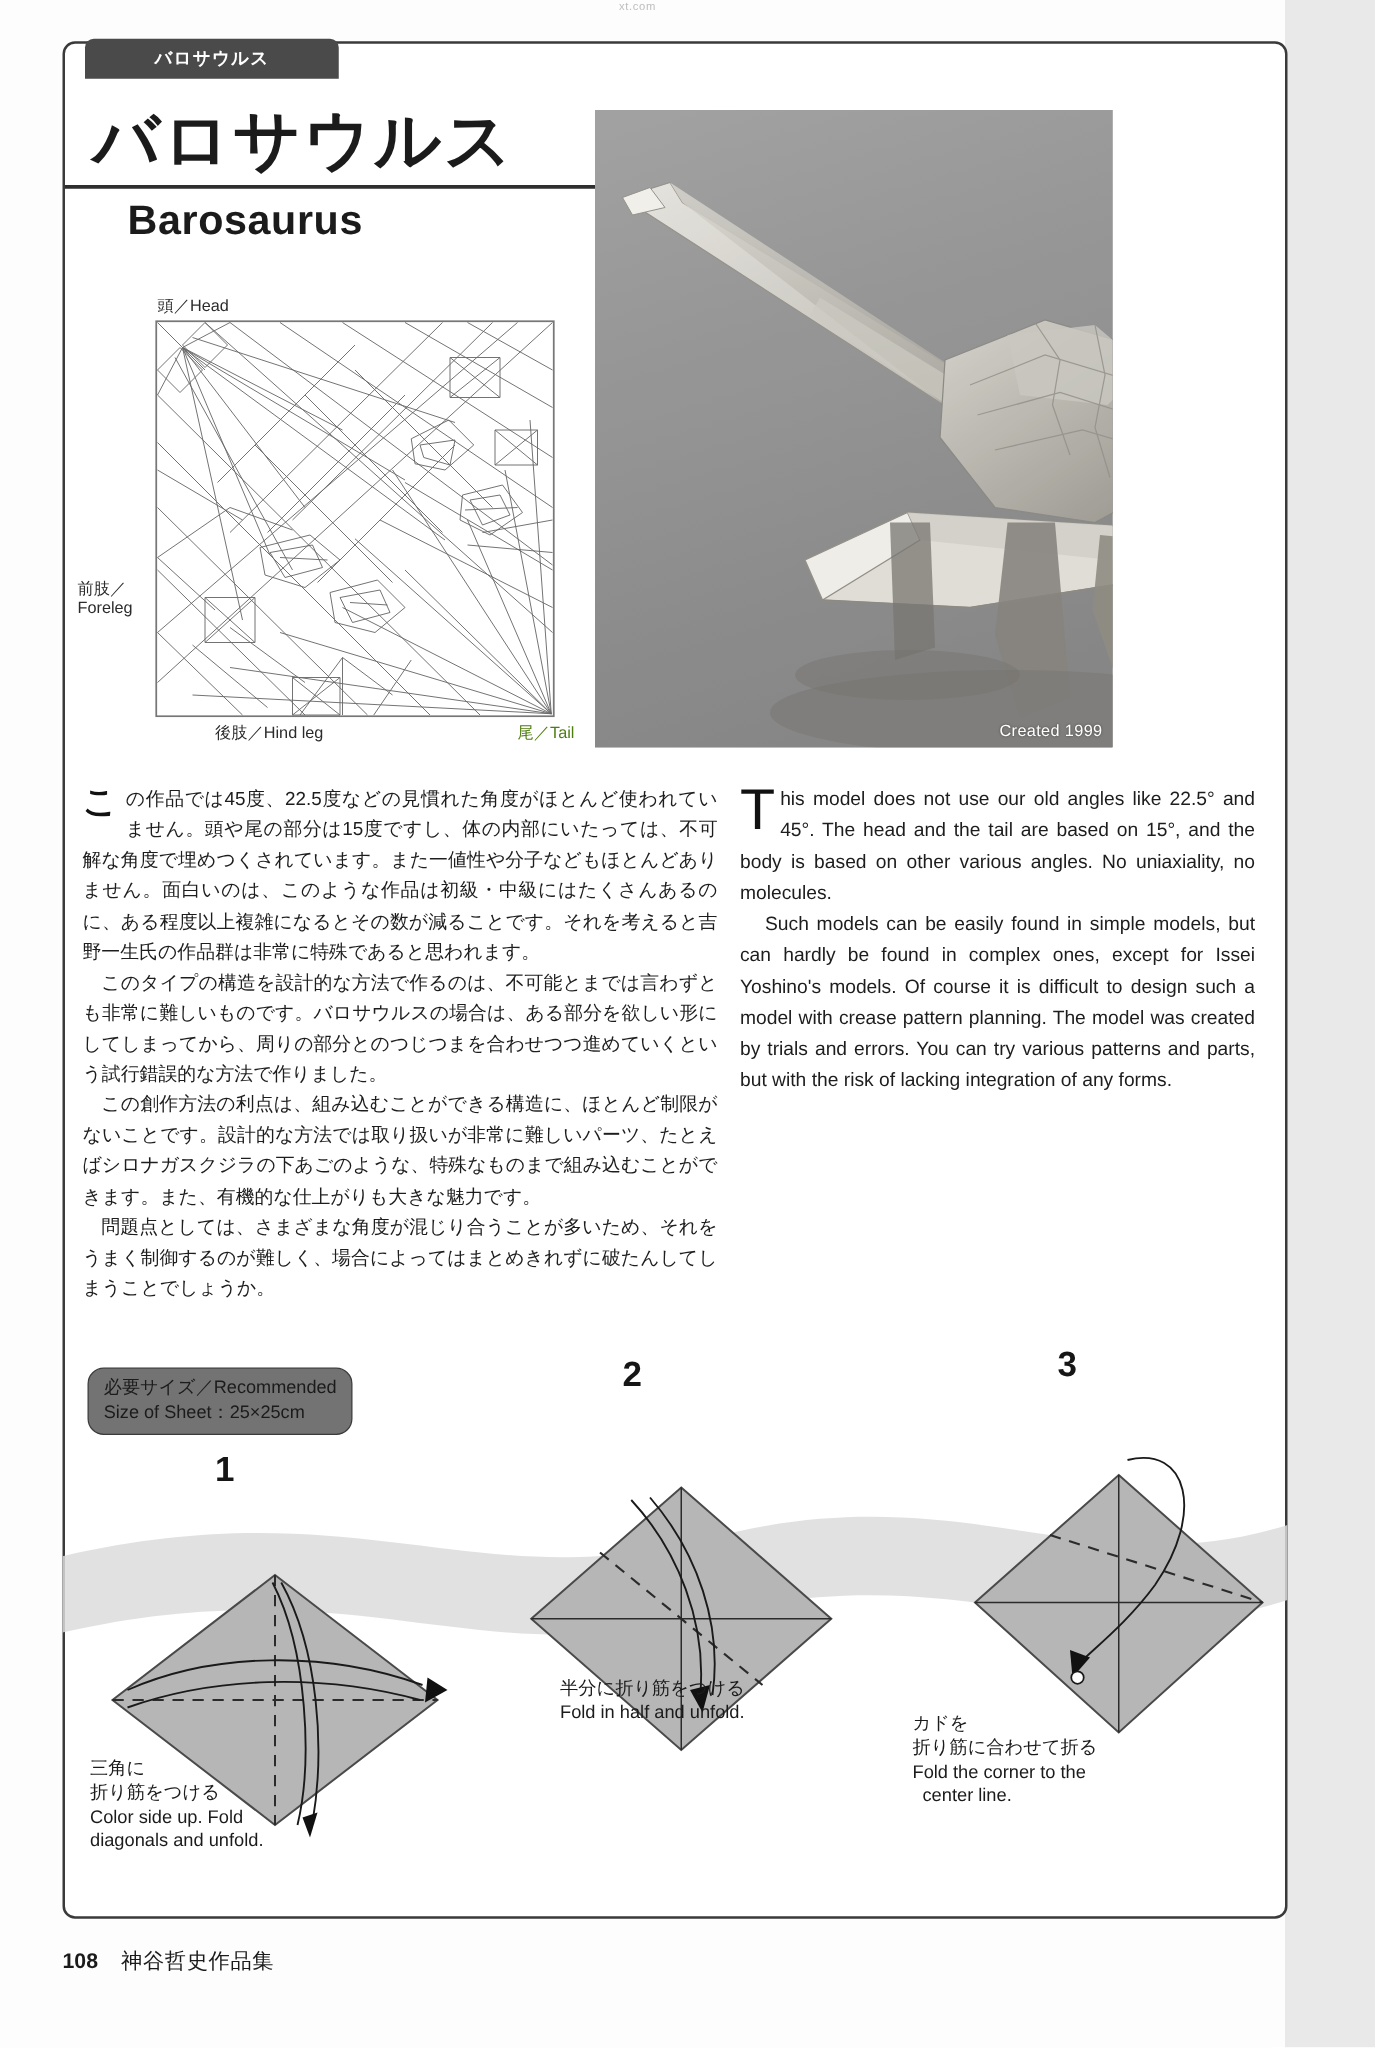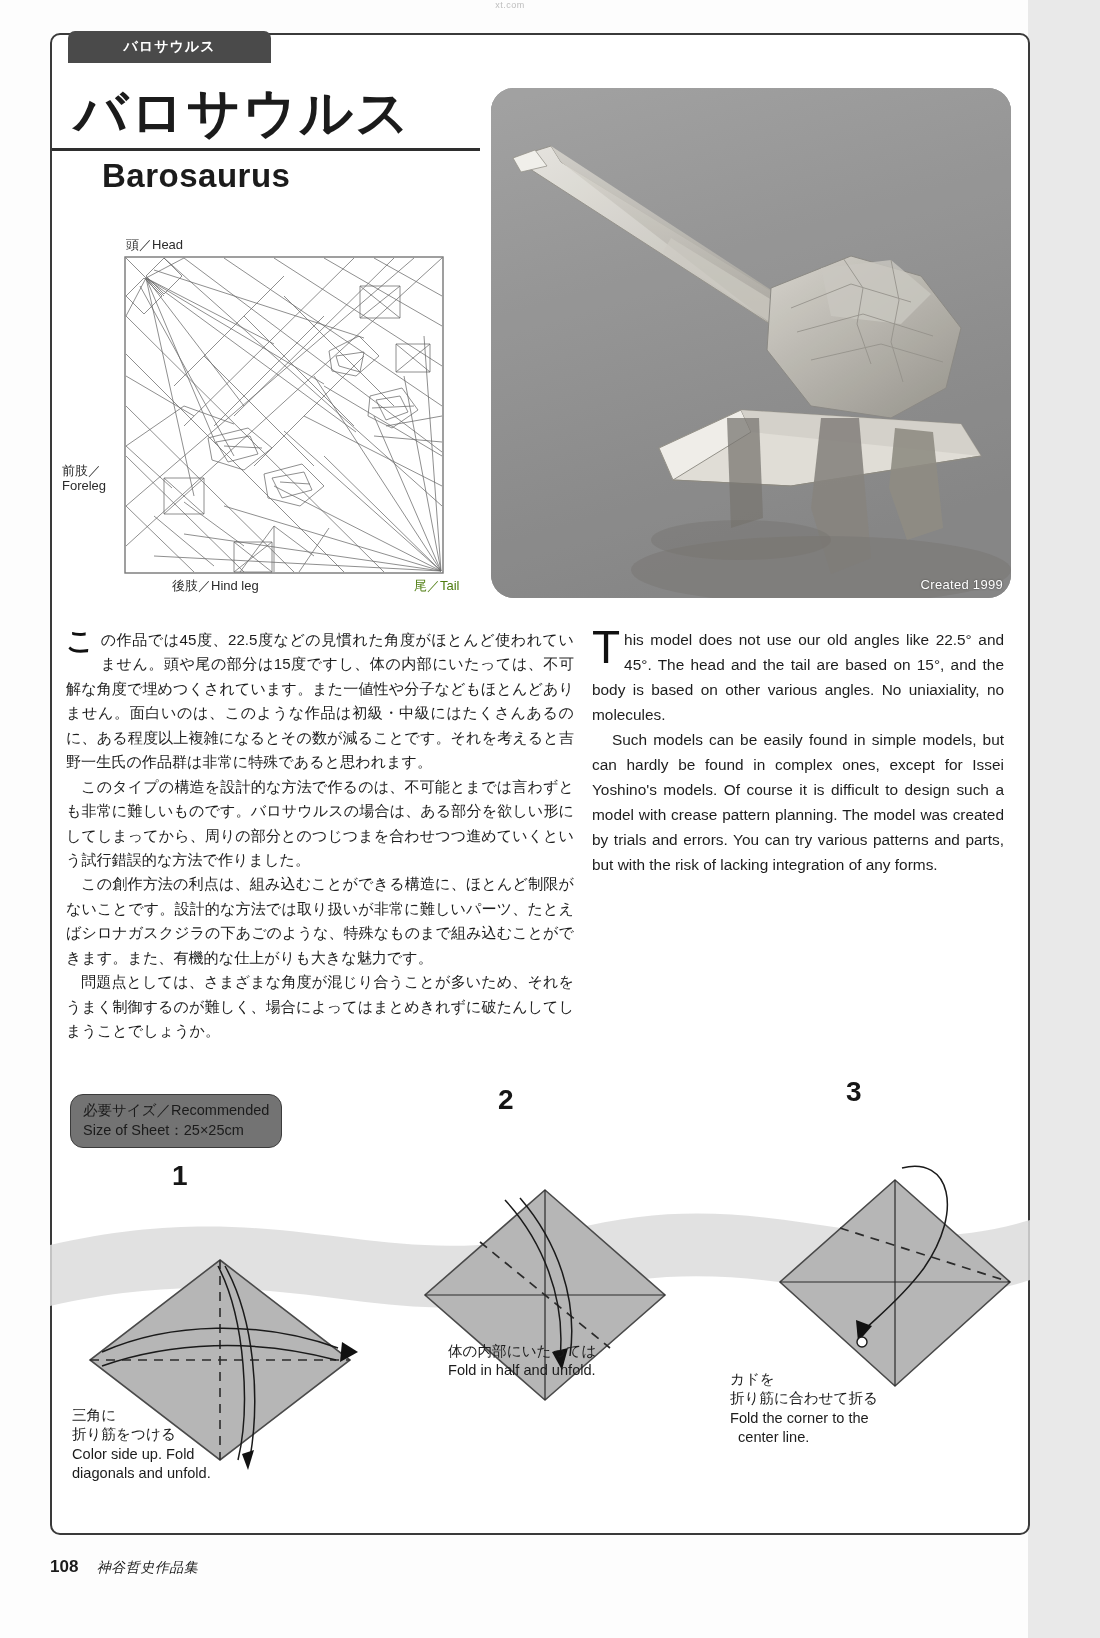--- a/index.html
+++ b/index.html
@@ -69,24 +69,23 @@
   }
   #cp-label-hind{
     position:absolute;left:110px;top:341px;font-size:13px;color:#2b2b2b;white-space:nowrap;
   }
   #cp-label-tail{
     position:absolute;left:352px;top:341px;font-size:13px;color:#4d7c0f;white-space:nowrap;
   }
   #cp-box{position:absolute;left:62px;top:20px;width:320px;height:318px;}
   
   #photo{
-    position:absolute;left:491px;top:88px;width:520px;height:510px;
+    position:absolute;left:476px;top:88px;width:414px;height:510px;
     background:#8e8e8e;
     overflow:hidden;
-    border-radius:23px;
   }
   #photo-caption{
     position:absolute;right:8px;bottom:6px;
     font-size:13px;color:#ffffff;
     text-shadow:0 0 2px rgba(0,0,0,.5);
     letter-spacing:.3px;
   }
   
   #col-jp{
     position:absolute;left:66px;top:628px;width:508px;
@@ -122,21 +121,21 @@
   #steps{position:absolute;left:50px;top:1070px;width:980px;height:430px;}
   .step-num{position:absolute;font-size:28px;font-weight:bold;color:#161616;}
   .step-cap{position:absolute;font-size:14.6px;line-height:1.33;color:#1b1b1b;white-space:nowrap;}
   .step-cap .en{}
   
   #footer{
     position:absolute;left:50px;top:1557px;
     font-size:16px;color:#1b1b1b;
   }
   #footer .pg{font-weight:bold;font-size:17px;}
-  #footer .bk{margin-left:14px;font-size:14px;letter-spacing:.5px;font-style:italic;}
+  #footer .bk{margin-left:14px;font-size:17px;letter-spacing:.5px;}
 </style>
 </head>
 <body>
 
 <div id="page">
 
   <div id="right-gutter"></div>
   <div id="watermark">xt.com</div>
 
   <div id="frame"></div>
@@ -338,21 +337,21 @@
     <div class="step-num" style="left:796px;top:6px;">3</div>
 
     <div class="step-cap" style="left:22px;top:336px;">
       <div>三角に</div>
       <div>折り筋をつける</div>
       <div class="en">Color side up. Fold</div>
       <div class="en">diagonals and unfold.</div>
     </div>
 
     <div class="step-cap" style="left:398px;top:272px;">
-      <div>体の内部にいたっては</div>
+      <div>半分に折り筋をつける</div>
       <div class="en">Fold in half and unfold.</div>
     </div>
 
     <div class="step-cap" style="left:680px;top:300px;">
       <div>カドを</div>
       <div>折り筋に合わせて折る</div>
       <div class="en">Fold the corner to the</div>
       <div class="en" style="padding-left:8px;">center line.</div>
     </div>
   </div>

